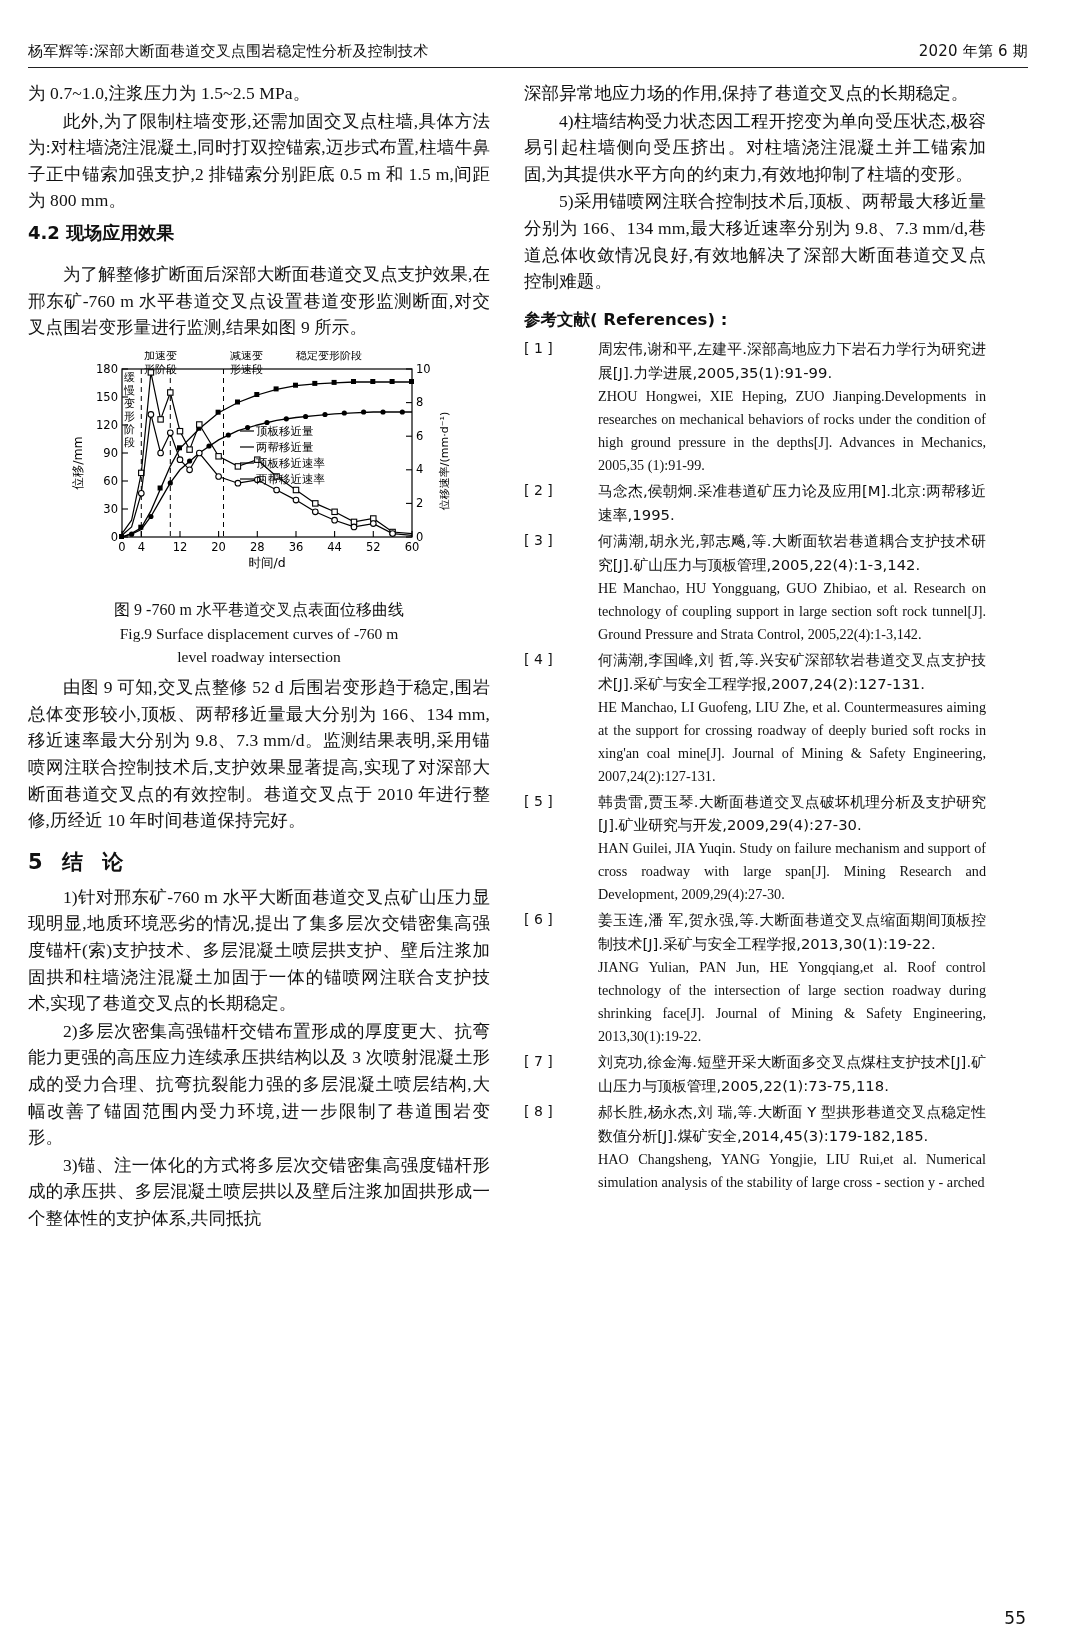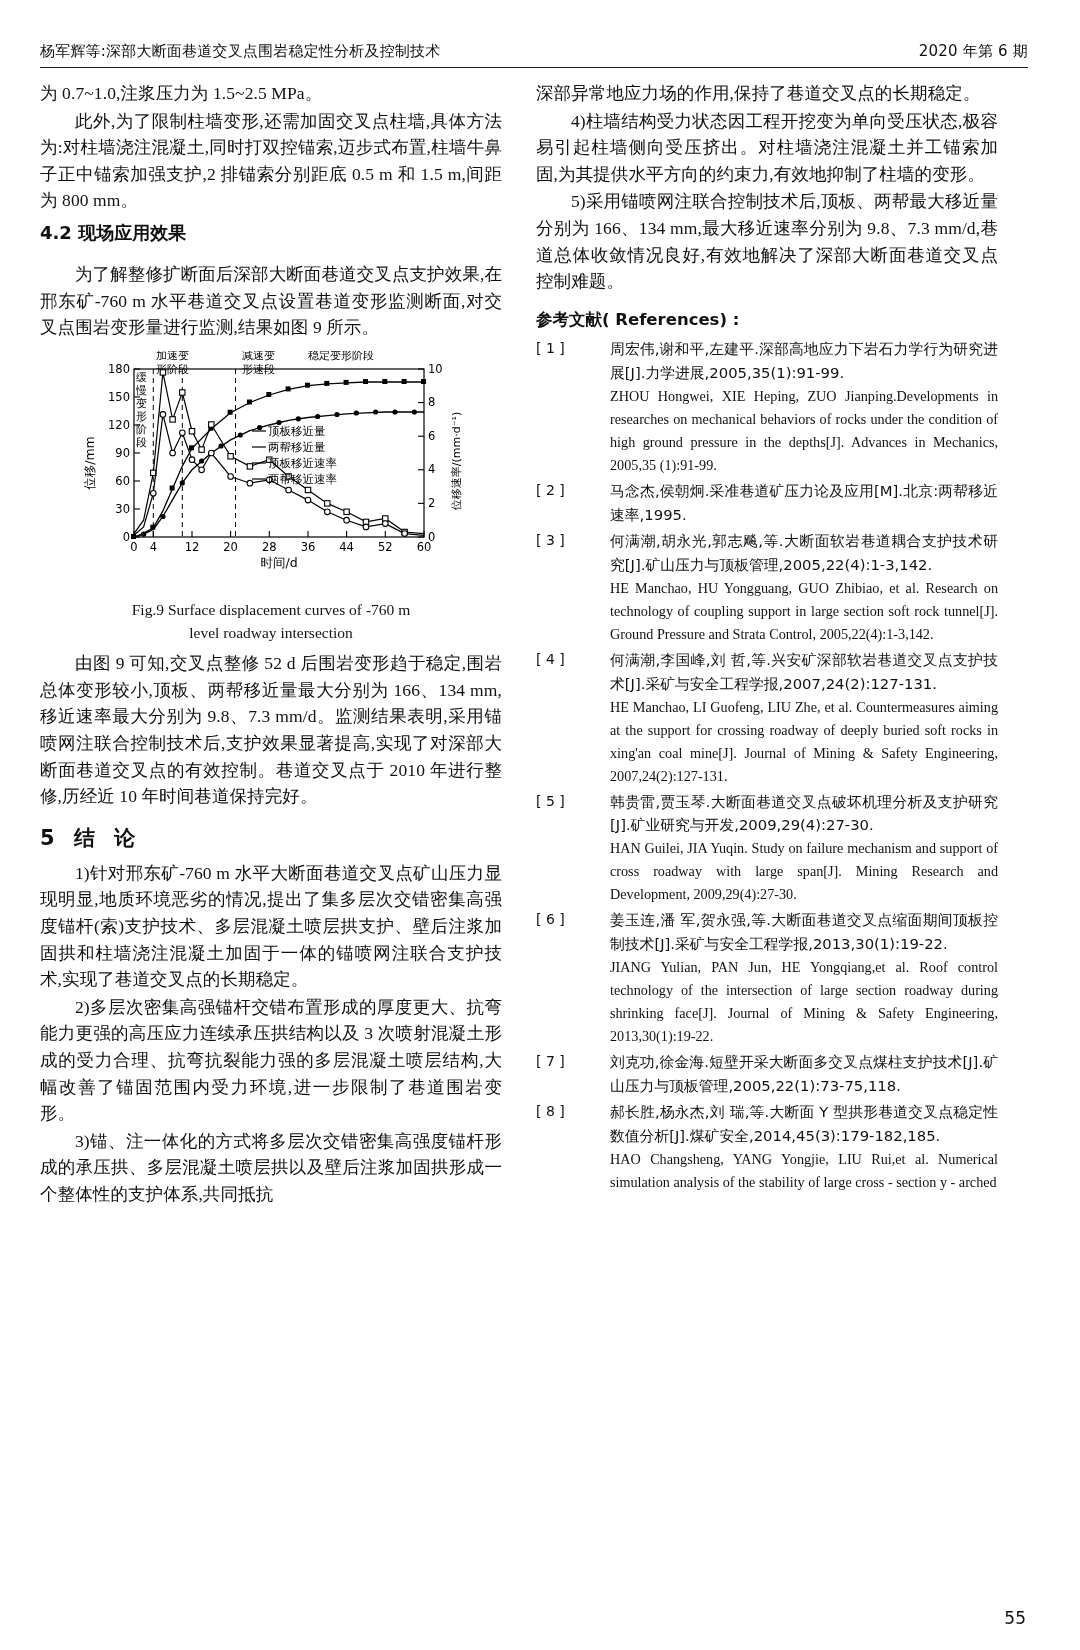--- a/index.html
+++ b/index.html
@@ -4,21 +4,21 @@
 <style>
   html,body{margin:0;padding:0;}
   body{
     width:1080px;height:1650px;background:#ffffff;
     font-family:"Liberation Serif", serif;
     color:#111;
     position:relative;
   }
   .page{
     position:absolute;inset:0;
-    padding:42px 52px 30px 40px;
+    padding:42px 52px 30px 28px;
     box-sizing:border-box;
   }
   
   .runhead{
     display:flex;justify-content:space-between;align-items:flex-end;
     font-size:15.5px;letter-spacing:.2px;
     padding-bottom:6px;
   }
   .runhead .left{font-family:"DejaVu Sans", sans-serif;font-size:15px;}
   .runhead .right{font-family:"DejaVu Sans", sans-serif;font-size:15px;}
@@ -248,20 +248,21 @@
               <text x="212" y="116">顶板移近速率</text>
               <text x="212" y="132">两帮移近速率</text>
               <line x1="196" y1="80" x2="210" y2="80" stroke="#000" stroke-width="1.2"></line>
               <line x1="196" y1="96" x2="210" y2="96" stroke="#000" stroke-width="1.2"></line>
               <line x1="196" y1="112" x2="210" y2="112" stroke="#000" stroke-width="1.2"></line>
               <line x1="196" y1="128" x2="210" y2="128" stroke="#000" stroke-width="1.2"></line>
             </g>
           </svg>
         </div>
         <div class="figcap">
+          <div>图 9   -760 m 水平巷道交叉点表面位移曲线</div>
           <div class="en">Fig.9   Surface displacement curves of -760 m</div>
           <div class="en">level roadway intersection</div>
         </div>
       </div>
 
       <p class="ind">由图 9 可知,交叉点整修 52 d 后围岩变形趋于稳定,围岩总体变形较小,顶板、两帮移近量最大分别为 166、134 mm,移近速率最大分别为 9.8、7.3 mm/d。监测结果表明,采用锚喷网注联合控制技术后,支护效果显著提高,实现了对深部大断面巷道交叉点的有效控制。巷道交叉点于 2010 年进行整修,历经近 10 年时间巷道保持完好。</p>
 
       <div class="h1">5   结     论</div>
 
       <p class="ind">1)针对邢东矿-760 m 水平大断面巷道交叉点矿山压力显现明显,地质环境恶劣的情况,提出了集多层次交错密集高强度锚杆(索)支护技术、多层混凝土喷层拱支护、壁后注浆加固拱和柱墙浇注混凝土加固于一体的锚喷网注联合支护技术,实现了巷道交叉点的长期稳定。</p>

